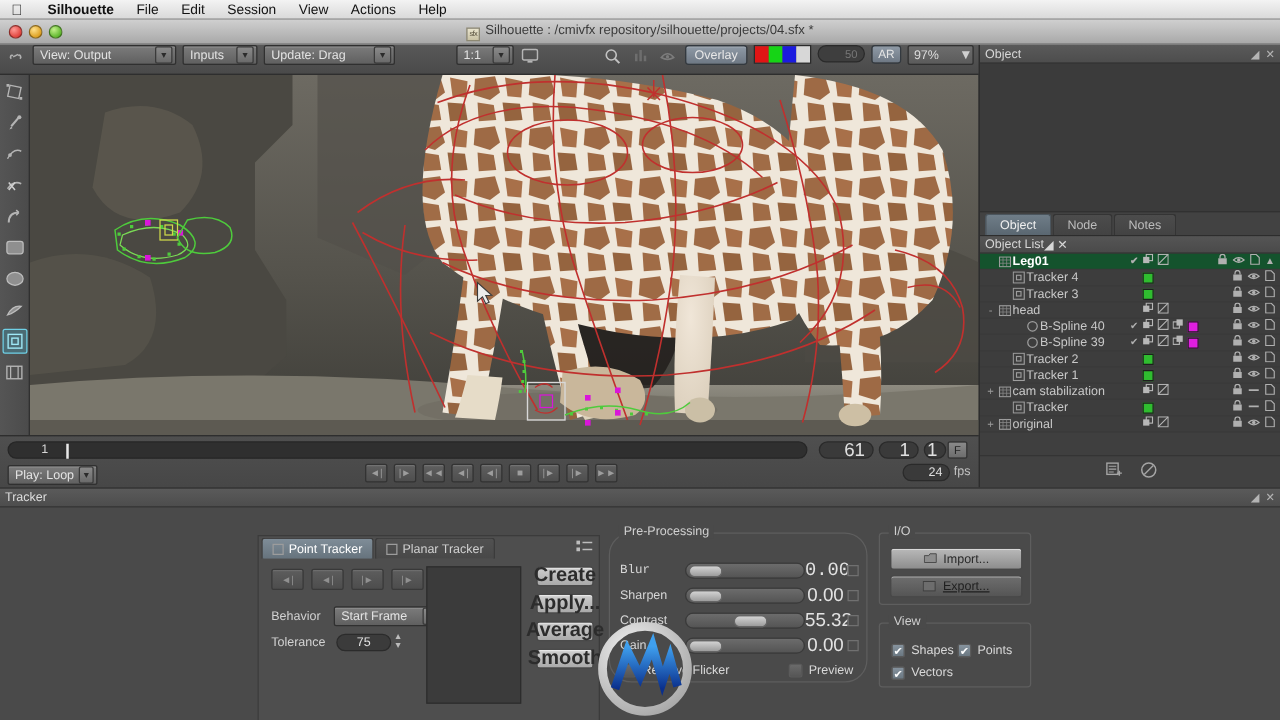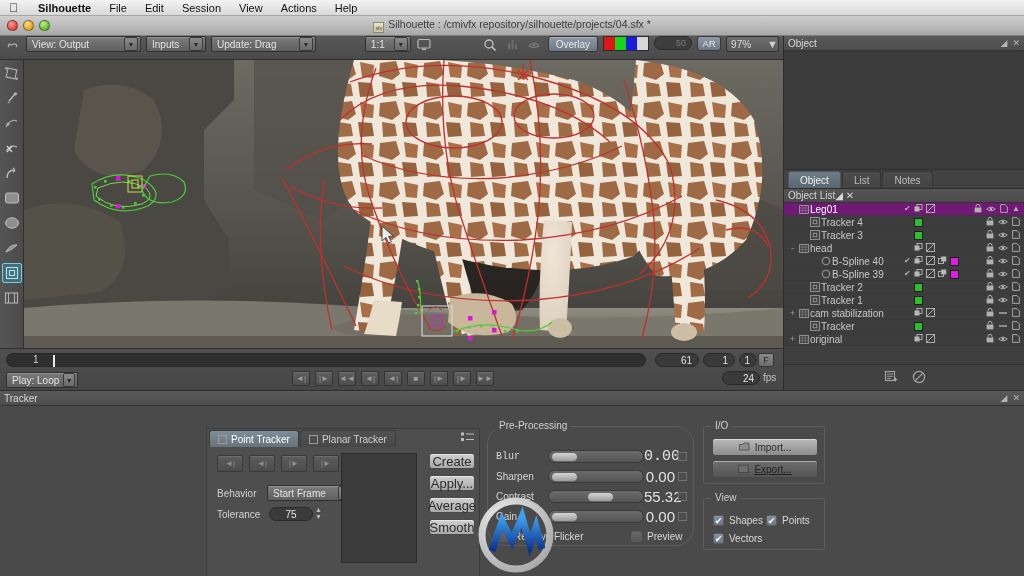--- a/index.html
+++ b/index.html
@@ -114,21 +114,21 @@
     background:linear-gradient(#4f4f4f,#474747); border-top:1px solid #2e2e2e;
   }
   .track{
     position:absolute; left:6px; top:4px; width:640px; height:14px;
     background:#2f2f2f; border:1px solid #262626; border-radius:7px;
   }
   .track .tnum{ position:absolute; left:26px; top:0px; font-size:10px; color:#d6d6d6;}
   .playhead{ position:absolute; left:46px; top:1px; width:2px; height:12px; background:#e8e8e8;}
   .numfield{
     position:absolute; top:4px; height:14px; background:#3a3a3a; border:1px solid #2a2a2a;
-    border-radius:7px; font-size:10px; color:#e0e0e0; display:flex;align-items:center;justify-content:flex-end;
+    border-radius:7px; font-size:15px; color:#e0e0e0; display:flex;align-items:center;justify-content:flex-end;
     padding-right:6px;
   }
   .fbtn{
     position:absolute; top:4px; left:758px; width:16px;height:14px;
     background:linear-gradient(#8a8a8a,#6d6d6d); border:1px solid #343434;border-radius:2px;
     font-size:9px;color:#242424; display:flex;align-items:center;justify-content:center;
   }
   .playcombo{ position:absolute; left:6px; top:23px; width:72px; }
   .transport{ position:absolute; left:292px; top:22px; display:flex; gap:5px; }
   .tbtn{
@@ -163,21 +163,21 @@
   .tab.act{ background:linear-gradient(#6f7d88,#5a6771); color:#f0f0f0; border-color:#4b555d;}
   .objlisthdr{
     height:14px; background:linear-gradient(#555,#4a4a4a); display:flex;align-items:center;
     padding:0 4px; font-size:10px; color:#d6d6d6; border-bottom:1px solid #333;
   }
   .objlist{ height:auto; background:#3d3d3d; }
   .orow{
     height:13px; display:flex; align-items:center; font-size:10px; color:#c8c8c8;
     border-bottom:1px solid #3a3a3a; position:relative; padding-left:4px;
   }
-  .orow.sel{ background:#701a75; color:#fff; font-weight:normal;}
+  .orow.sel{ background:#14532d; color:#fff; font-weight:bold;}
   .orow .expand{ width:9px; color:#9a9a9a; font-size:9px; text-align:center;}
   .orow .tico{ width:13px; display:flex;align-items:center;justify-content:center; color:#9e9e9e; font-size:9px;}
   .orow .nm{ white-space:nowrap; overflow:hidden;}
   .orow .mids{ position:absolute; left:120px; display:flex; gap:3px; align-items:center;}
   .orow .rights{ position:absolute; right:4px; display:flex; gap:4px; align-items:center;}
   .colorchip{ width:9px;height:9px;border:1px solid #1e1e1e;}
   .mini{ color:#b0b0b0; font-size:8px; line-height:1;}
   .objfoot{
     position:absolute; left:0; bottom:0; width:241px; height:26px; background:#414141;
     border-top:1px solid #343434; display:flex;align-items:center;justify-content:center; gap:14px; color:#9c9c9c;
@@ -221,24 +221,25 @@
     background:#3b3b3b; border:1px solid #2b2b2b; font-size:10px;color:#e3e3e3;
     display:flex;align-items:center;justify-content:center;
   }
   .spinarrows{ position:absolute; left:108px; top:77px; display:flex;flex-direction:column; color:#bbb; font-size:7px; line-height:7px;}
   .previewbox{
     position:absolute; left:134px; top:24px; width:76px; height:110px;
     background:#3b3b3b; border:1px solid #2c2c2c;
   }
   .actbtns{ position:absolute; left:222px; top:24px; display:flex;flex-direction:column; gap:6px;}
   .abtn{
-    width:46px;height:16px; border-radius:3px; font-size:13px; color:#2c2c2c;
+    width:46px;height:16px; border-radius:3px; font-size:16px; color:#2c2c2c;
     background:linear-gradient(#cfcfcf,#a9a9a9); border:1px solid #4a4a4a;
     display:flex;align-items:center;justify-content:center;
     box-shadow:inset 0 1px 0 rgba(255,255,255,.5);
+    font-weight:bold;
   }
 
   .group{
     position:absolute; border:1px solid #5e5e5e; border-radius:3px;
   }
   .group > .gtitle{
     position:absolute; top:-7px; left:7px; background:#4a4a4a; padding:0 4px; font-size:10px; color:#d0d0d0;
   }
   .prep{ left:487px; top:20px; width:207px; height:120px;border-radius:18px; }
   .slider-row{ position:absolute; left:8px; width:192px; height:14px; display:flex; align-items:center; }
@@ -600,21 +601,21 @@
       <span>Object</span>
       <span class="sp">
         <span>◢</span>
         <span>✕</span>
       </span>
     </div>
     <div class="objblank"></div>
 
     <div class="tabs">
       <div class="tab act">Object</div>
-      <div class="tab">List</div>
+      <div class="tab">Node</div>
       <div class="tab">Notes</div>
     </div>
 
     <div class="objlisthdr">
       <span>Object List</span>
       <span class="sp">
         <span>◢</span>
         <span>✕</span>
       </span>
     </div>

